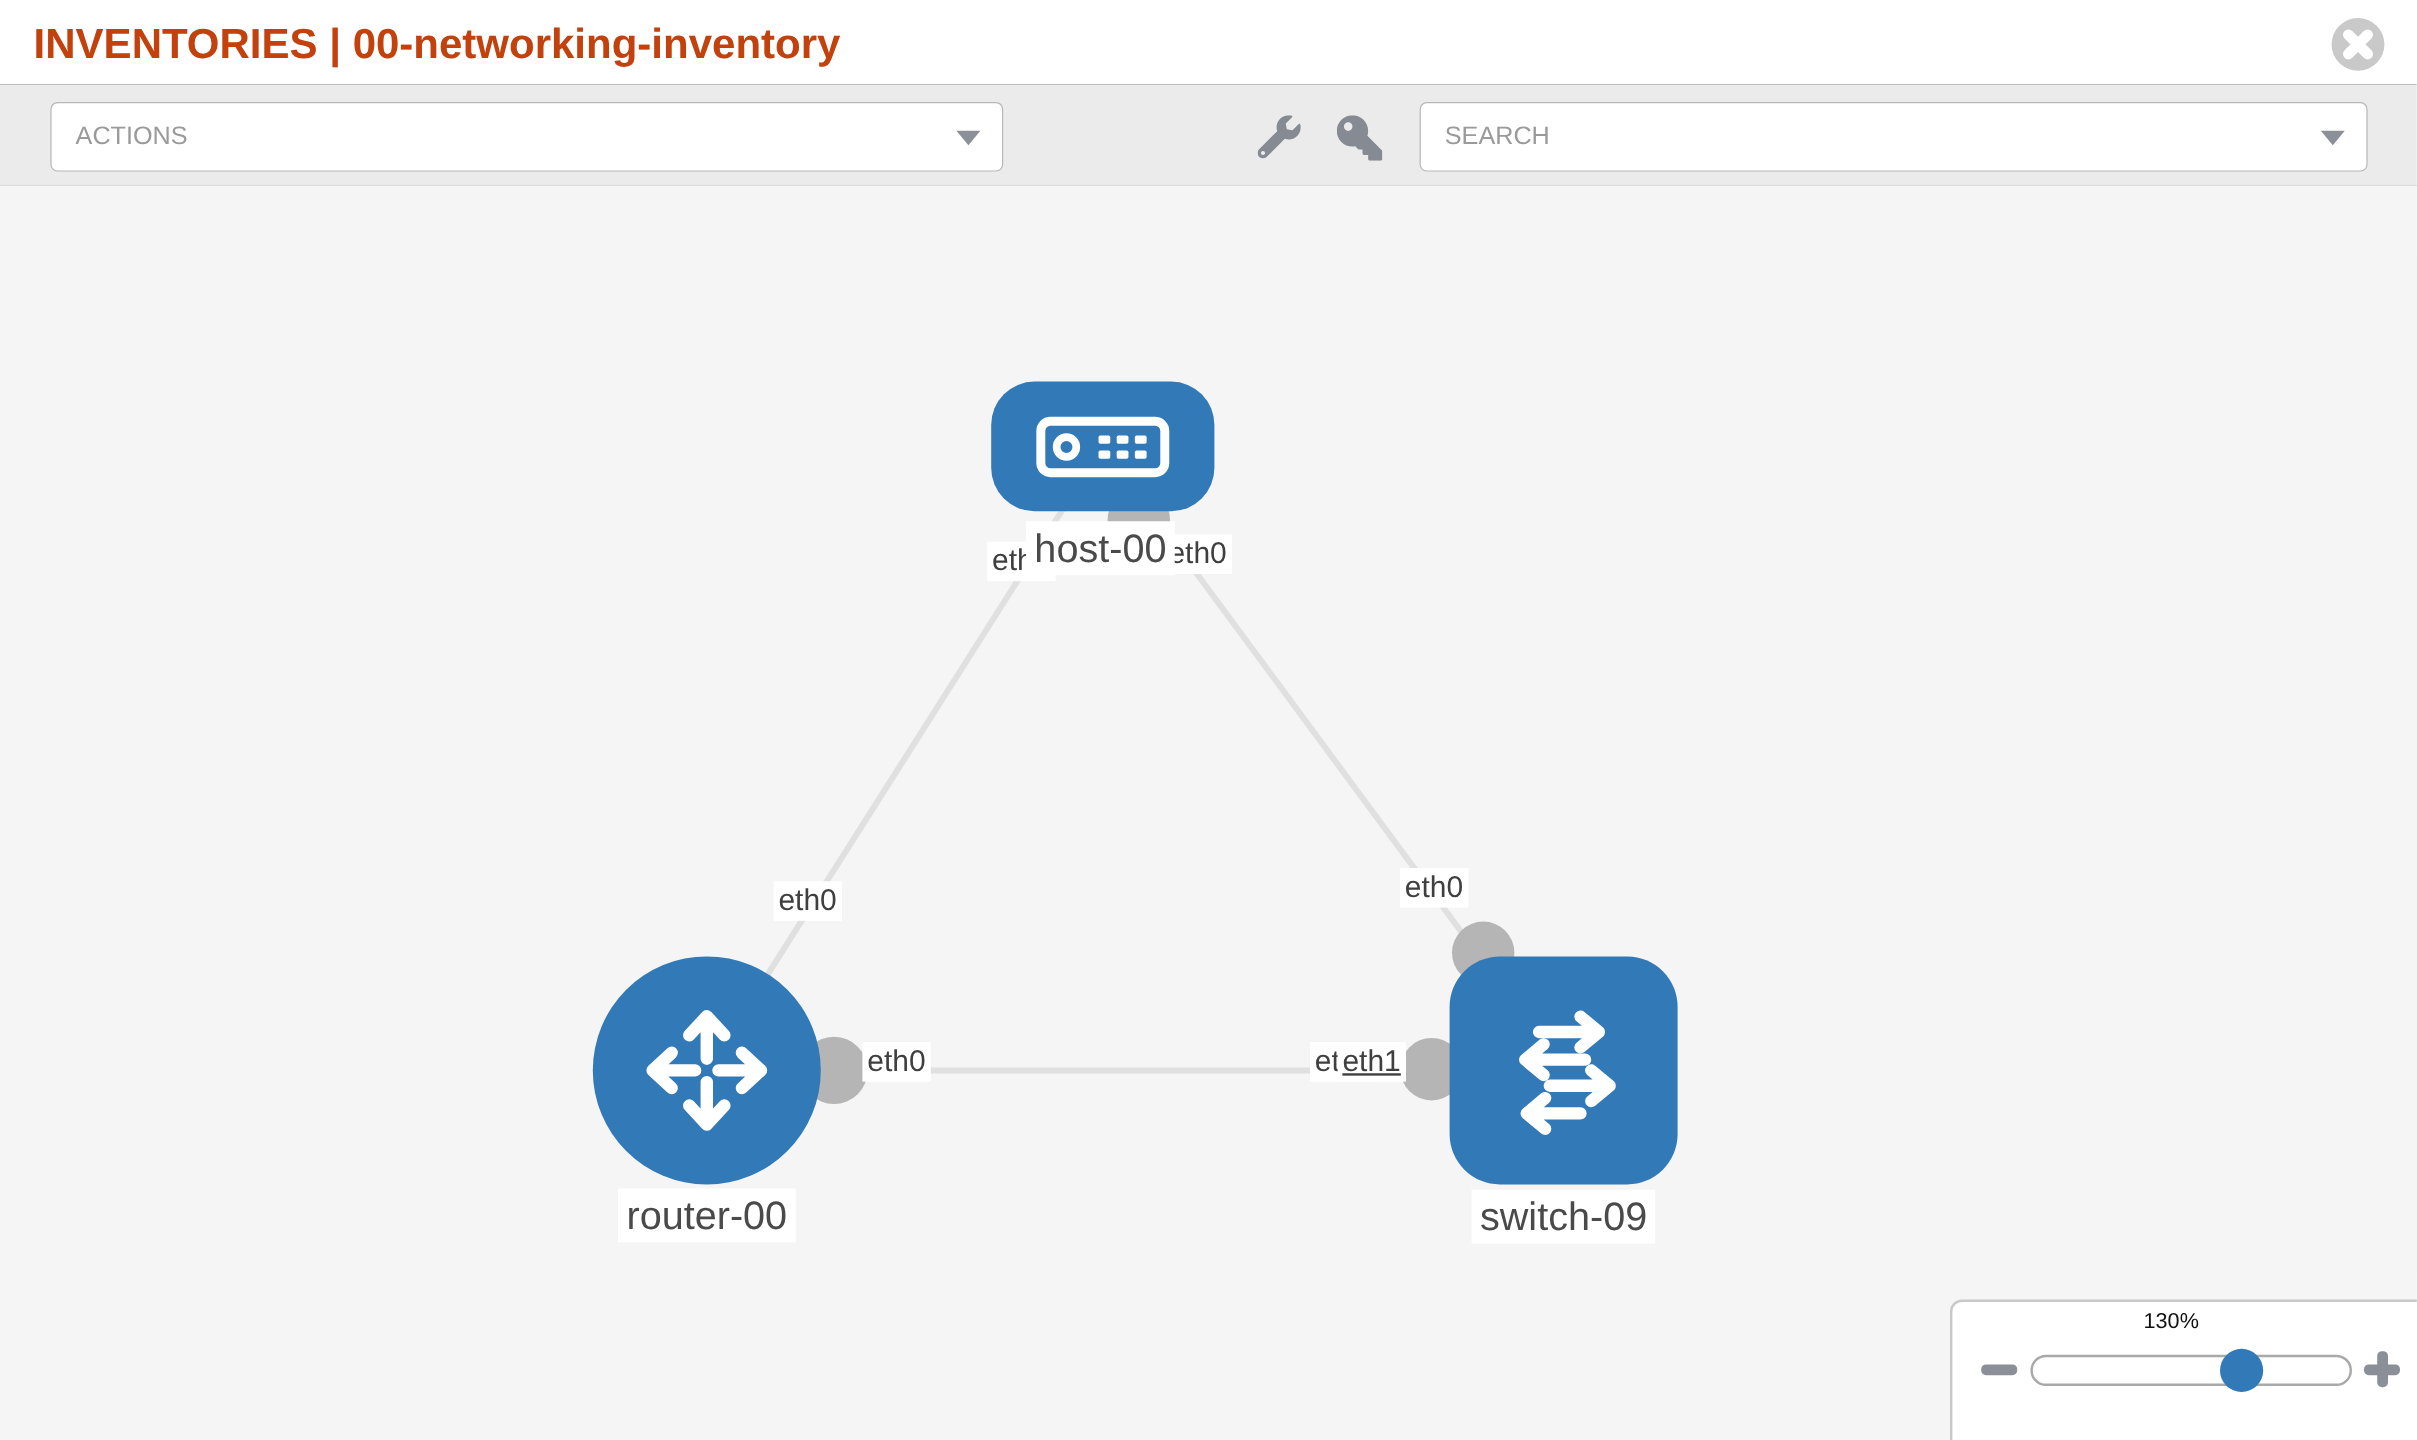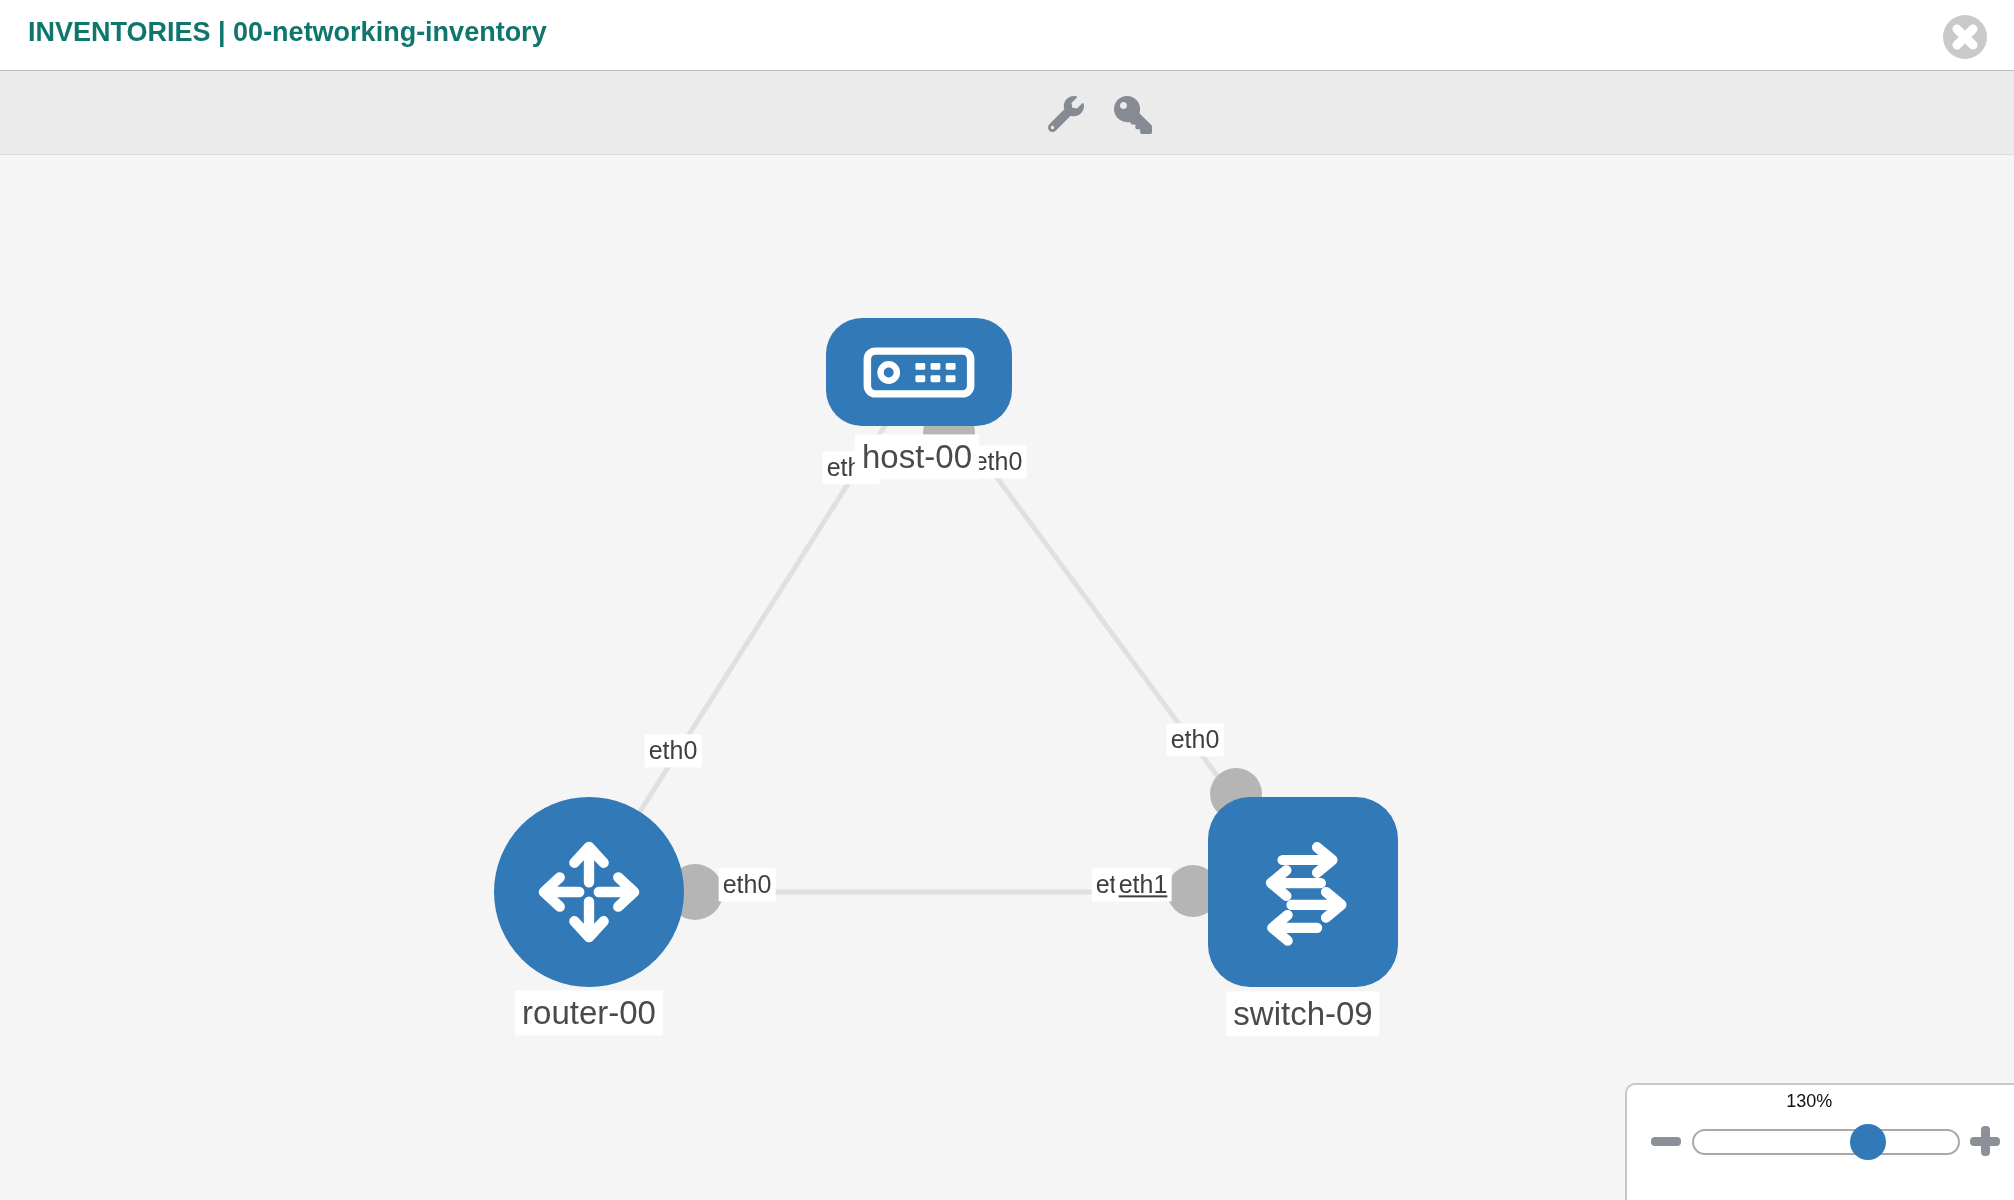--- a/index.html
+++ b/index.html
@@ -4,21 +4,21 @@
 <style>
   html,body{margin:0;padding:0}
   body{
     width:2014px;height:1200px;overflow:hidden;position:relative;
     background:#ffffff;font-family:"Liberation Sans",sans-serif;
     --blue:#3279b7; --icon-gray:#858a93; --link-gray:#e0e0e0; --conn-gray:#b5b5b5;
   }
   
   .header{position:absolute;left:0;top:0;width:100%;height:70px;background:#fff;
           border-bottom:1px solid #bdbdbd;z-index:30}
-  .title{position:absolute;left:28px;top:17px;font-size:27px;font-weight:700;color:#0f766e}
+  .title{position:absolute;left:28px;top:17px;font-size:35px;font-weight:700;color:#c2410c}
   .close-btn{position:absolute;right:26px;top:14px;width:46px;height:46px;cursor:pointer}
   
   .toolbar{position:absolute;left:0;top:71px;width:100%;height:83px;background:#ebebeb;
            border-bottom:1px solid #dcdcdc;z-index:30}
   .select-box{position:absolute;top:14px;height:58px;background:#fff;border:1px solid #b7b7b7;
               border-radius:6px;box-sizing:border-box;display:flex;align-items:center;
               padding:0 20px;color:#9a9a9a;font-size:21px;cursor:pointer}
   #actions-box{left:42px;width:794px}
   #search-box{left:1183px;width:790px}
   .caret{position:absolute;right:18px;top:50%;margin-top:-5px;width:0;height:0;
@@ -59,35 +59,43 @@
   <div class="title">INVENTORIES | 00-networking-inventory</div>
   <div class="close-btn">
     <svg width="46" height="46" viewBox="0 0 46 46">
       <circle cx="23" cy="23" r="22" fill="#c9c9c9"></circle>
       <path d="M15 15 L31 31 M31 15 L15 31" stroke="#fff" stroke-width="9" stroke-linecap="round"></path>
     </svg>
   </div>
 </div>
 
 <div class="toolbar">
+  <div class="select-box" id="actions-box">
+    <span>ACTIONS</span>
+    <span class="caret"></span>
+  </div>
 
   <span class="tool-icon" id="wrench">
     <svg width="36" height="36" viewBox="0 0 512 512" fill="#858a93">
       <path d="M507.73 109.1c-2.24-9.03-13.54-12.09-20.12-5.51l-74.36 74.36-67.88-11.31-11.31-67.88 74.36-74.36c6.62-6.62 3.43-17.9-5.66-20.16-47.38-11.74-99.55.91-136.58 37.93-39.64 39.64-50.55 97.1-34.05 147.2L18.74 402.76c-24.99 24.99-24.99 65.51 0 90.5 24.99 24.99 65.51 24.99 90.5 0l213.21-213.21c50.12 16.71 107.47 5.68 147.37-34.22 37.07-37.07 49.7-89.32 37.91-136.73zM64 472c-13.25 0-24-10.75-24-24 0-13.26 10.75-24 24-24s24 10.74 24 24c0 13.25-10.75 24-24 24z"></path>
     </svg>
   </span>
 
   <span class="tool-icon" id="key">
     <svg width="38" height="38" viewBox="0 0 512 512" fill="#858a93">
       <g transform="translate(512,0) scale(-1,1)">
         <path d="M512 176.001C512 273.203 433.202 352 336 352c-11.22 0-22.19-1.062-32.827-3.069l-24.012 27.014A23.999 23.999 0 0 1 261.223 384H224v40c0 13.255-10.745 24-24 24h-40v40c0 13.255-10.745 24-24 24H24c-13.255 0-24-10.745-24-24v-78.059c0-6.365 2.529-12.47 7.029-16.971l161.802-161.802C163.108 213.814 160 195.271 160 176 160 78.798 238.797.001 335.999 0 433.488-.001 512 78.511 512 176.001zM336 128c0 26.51 21.49 48 48 48s48-21.49 48-48-21.49-48-48-48-48 21.49-48 48z"></path>
       </g>
     </svg>
   </span>
 
+  <div class="select-box" id="search-box">
+    <span>SEARCH</span>
+    <span class="caret"></span>
+  </div>
 </div>
 
 <div class="canvas"></div>
 <div id="topo">
     <svg width="2014" height="1200" class="bg">
       <line x1="919" y1="372" x2="589" y2="892" stroke="#e0e0e0" stroke-width="5"></line>
       <line x1="919" y1="372" x2="1303" y2="892" stroke="#e0e0e0" stroke-width="5"></line>
       <line x1="589" y1="892" x2="1303" y2="892" stroke="#e0e0e0" stroke-width="5"></line>
       <circle cx="949" cy="433" r="26" fill="#b5b5b5"></circle>
       <circle cx="695" cy="892" r="28" fill="#b5b5b5"></circle>

